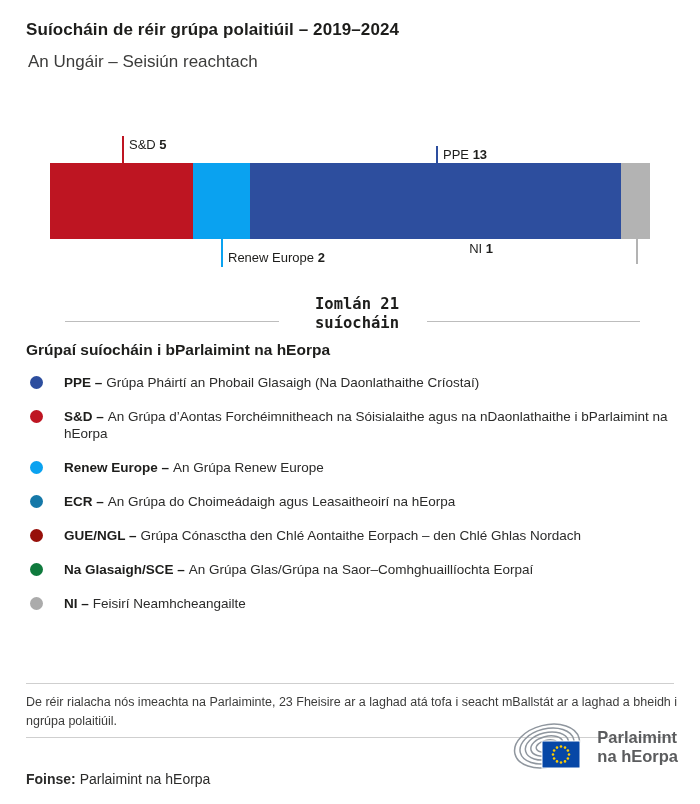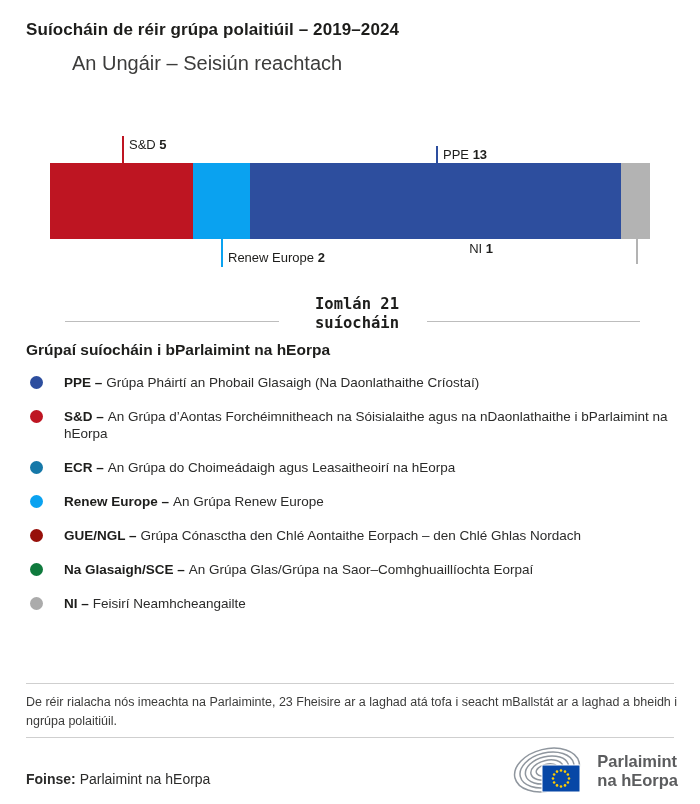--- a/index.html
+++ b/index.html
@@ -2,21 +2,21 @@
 <html><head>
 <meta charset="utf-8">
 <style>
   * { margin:0; padding:0; box-sizing:border-box; }
   html,body { background:#fff; }
   body {
     width:700px; height:804px; position:relative; overflow:hidden;
     font-family:"Liberation Sans", sans-serif; color:#1d1d1b;
   }
   .title { position:absolute; left:26px; top:20px; font-size:17px; font-weight:bold; letter-spacing:.1px; }
-  .subtitle { position:absolute; left:28px; top:52px; font-size:20px; font-weight:400; color:#3c3c3b;margin-left:44px; }
+  .subtitle { position:absolute; left:28px; top:52px; font-size:17px; font-weight:400; color:#3c3c3b; }
 
   
   .chart { position:absolute; left:0; top:130px; width:561px; height:170px; }
   .bar { position:absolute; left:50px; top:33px; width:600px; height:76px; display:flex; }
   .seg { height:100%; }
   .callout-label { position:absolute; font-size:13px; white-space:nowrap; color:#1d1d1b; }
   .callout-label b { font-weight:bold; }
   .tick { position:absolute; width:2px; }
   .tick-sd    { left:122px; top:6px;   height:27px; }
   .lbl-sd     { left:129px; top:7px; }
@@ -46,21 +46,21 @@
   .legend-text { margin-left:21px; color:#1d1d1b; }
   .legend-text b { font-weight:bold; margin-right:4px; }
   .legend-text span { color:#2b2b2a; }
 
   
   .divider { position:absolute; left:26px; width:648px; height:1px; background:#cfcfcf; }
   .div1 { top:683px; } .div2 { top:737px; }
   .footnote { position:absolute; left:26px; top:693px; width:652px; font-size:12.5px; line-height:19px; color:#3c3c3b; }
   .source { position:absolute; left:26px; top:771px; font-size:14px; color:#2b2b2a; }
   .source b { font-weight:bold; }
-  .logo { position:absolute; right:22px; top:744px; display:flex; align-items:center; }
+  .logo { position:absolute; right:22px; top:720px; display:flex; align-items:center; }
   .logo svg { display:block; }
   .logo-text { margin-left:8px; font-size:16.5px; line-height:19px; font-weight:bold; color:#5b5c5e; }
 </style>
 </head>
 <body>
 
 <div class="title">Suíocháin de réir grúpa polaitiúil – 2019–2024</div>
 <div class="subtitle">An Ungáir – Seisiún reachtach</div>
 
 <div class="chart">
@@ -108,26 +108,26 @@
 
   <div class="legend-item">
     <span class="dot" style="background: rgb(45, 78, 158);"></span>
     <span class="legend-text"><b>PPE –</b><span>Grúpa Pháirtí an Phobail Glasaigh (Na Daonlathaithe Críostaí)</span></span>
   </div>
   <div class="legend-item">
     <span class="dot" style="background: rgb(190, 21, 34);"></span>
     <span class="legend-text"><b>S&amp;D –</b><span>An Grúpa d’Aontas Forchéimnitheach na Sóisialaithe agus na nDaonlathaithe i bParlaimint na hEorpa</span></span>
   </div>
   <div class="legend-item">
+    <span class="dot" style="background: rgb(10, 162, 240);"></span>
+    <span class="legend-text"><b>Renew Europe –</b><span>An Grúpa Renew Europe</span></span>
+  </div>
+  <div class="legend-item">
     <span class="dot" style="background: rgb(21, 120, 168);"></span>
     <span class="legend-text"><b>ECR –</b><span>An Grúpa do Choimeádaigh agus Leasaitheoirí na hEorpa</span></span>
-  </div>
-  <div class="legend-item">
-    <span class="dot" style="background: rgb(10, 162, 240);"></span>
-    <span class="legend-text"><b>Renew Europe –</b><span>An Grúpa Renew Europe</span></span>
   </div>
   <div class="legend-item">
     <span class="dot" style="background: rgb(151, 16, 10);"></span>
     <span class="legend-text"><b>GUE/NGL –</b><span>Grúpa Cónasctha den Chlé Aontaithe Eorpach – den Chlé Ghlas Nordach</span></span>
   </div>
   <div class="legend-item">
     <span class="dot" style="background: rgb(15, 122, 61);"></span>
     <span class="legend-text"><b>Na Glasaigh/SCE –</b><span>An Grúpa Glas/Grúpa na Saor–Comhghuaillíochta Eorpaí</span></span>
   </div>
   <div class="legend-item">

